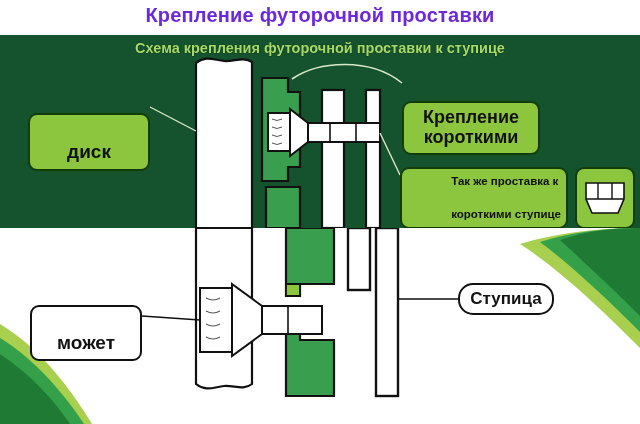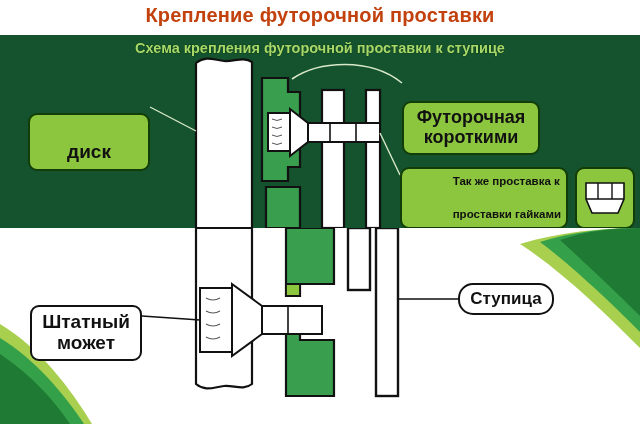--- a/index.html
+++ b/index.html
@@ -9,21 +9,21 @@
     font-family: "Liberation Sans", sans-serif;
     overflow: hidden;
     position: relative;
   }
   #stage { position: relative; width: 640px; height: 424px; background:#fff; }
 
   
   .main-title {
     position: absolute; left: 0; top: 4px; width: 640px;
     text-align: center;
-    font-size: 20px; font-weight: bold; color: #c2410c;
+    font-size: 20px; font-weight: bold; color: #6d28d9;
     letter-spacing: .2px;
   }
 
   
   .green-panel {
     position: absolute; left: 0; top: 35px; width: 640px; height: 193px;
     background: #14532d;
     overflow: hidden;
   }
   .banner-top {
@@ -133,30 +133,30 @@
 
     <div class="label-box label-green" id="label-wheel-disc">
       <span>
         <br>
         <span>диск</span>
       </span>
     </div>
 
     <div class="label-box label-green" id="label-spacer">
       <span>
-        <span>Футорочная</span><br>
+        <span>Крепление</span><br>
         <span>короткими</span>
       </span>
     </div>
 
     <div class="label-box label-green" id="label-note">
       <span>
         <span>Так же проставка к</span><br>
         <br>
-        <span>проставки гайками</span>
+        <span>короткими ступице</span>
       </span>
     </div>
 
     <div id="note-nut-icon">
       <svg width="46" height="42" viewBox="0 0 46 42">
         <path d="M4,6 L42,6 L42,22 L36,36 L10,36 L4,22 Z" fill="#ffffff" stroke="#111" stroke-width="1.6"></path>
         <line x1="4" y1="22" x2="42" y2="22" stroke="#111" stroke-width="1.4"></line>
         <line x1="16" y1="6" x2="16" y2="22" stroke="#111" stroke-width="1.4"></line>
         <line x1="30" y1="6" x2="30" y2="22" stroke="#111" stroke-width="1.4"></line>
       </svg>
@@ -198,21 +198,21 @@
         <rect class="ds" x="262" y="78" width="60" height="28" fill="#ffffff" stroke="#111" stroke-width="2"></rect>
         <line class="ds" x1="288" y1="78" x2="288" y2="106" stroke="#111" stroke-width="1.6"></line>
       </g>
 
       <path class="ds" d="M142,88 L200,92" fill="none" stroke="#111" stroke-width="1.5"></path>
       <path class="ds" d="M458,71 L398,71 L398,60" fill="none" stroke="#111" stroke-width="1.5"></path>
     </svg>
 
     <div class="label-box label-white" style="left:30px; top:77px; width:112px; height:56px; font-size:19px;">
       <span>
-        <span>Штатный</span><br>
+        <br>
         <span>может</span>
       </span>
     </div>
 
     <div class="label-box label-white" style="left:458px; top:55px; width:96px; height:32px; font-size:17px;border-radius:15px;">
       <span>Ступица</span>
     </div>
 
   </div>
 

